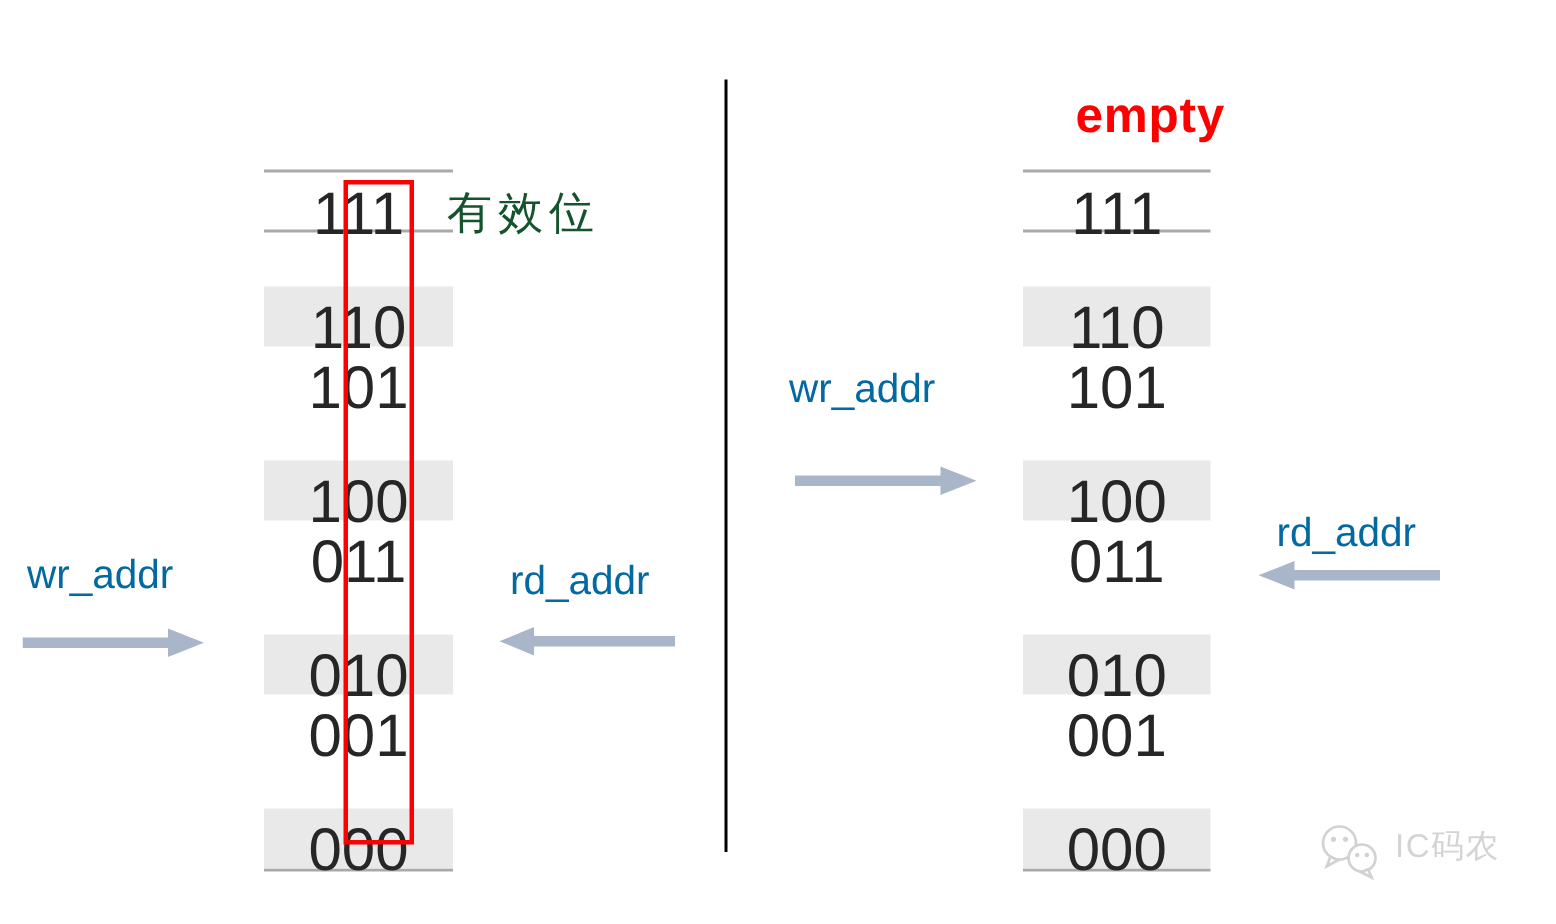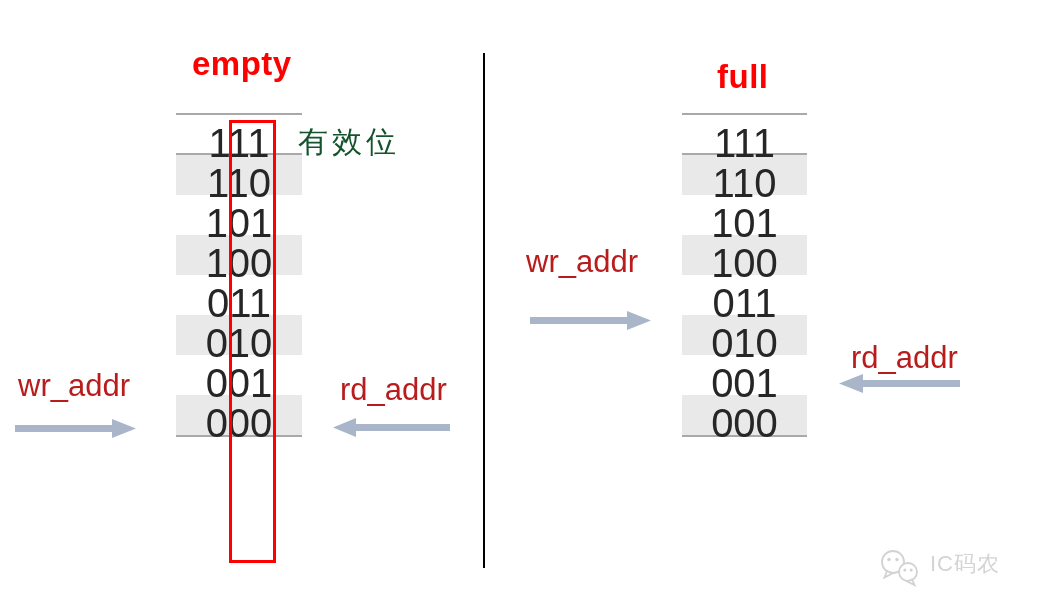--- a/index.html
+++ b/index.html
@@ -31,33 +31,33 @@
   }
   .addr-row {
     box-sizing: border-box;
     height: 40px;
     line-height: 56px;
     text-align: center;
     font-size: 40px;
     color: #262626;
     white-space: nowrap;
   }
-  .addr-row.shaded { background: #e9e9e9; }
+  .addr-row.shaded { background: #e9e9e9; margin-top: 36px; }
   .addr-row.first  { border-bottom: 2px solid #a9a9a9; }
 
   .valid-bit-box {
     box-sizing: border-box;
     border: 3px solid #fe0000;
     background: transparent;
     z-index: 5;
   }
 
   .pointer-label {
-    font-size: 31px;
-    color: #b91c1c;
+    font-size: 27px;
+    color: #0369a1;
     white-space: nowrap;
   }
   .cjk-label {
     font-size: 30px;
     color: #14532d;
     letter-spacing: 4px;
     white-space: nowrap;
   }
 
   .divider {
@@ -76,21 +76,20 @@
     text-shadow: 1px 1px 1px #ffffff;
     letter-spacing: 1px;
     white-space: nowrap;
   }
 </style>
 </head>
 <body>
 
 <div class="canvas">
 
-  <div class="abs diagram-title" style="left:192px; top:45px;">empty</div>
 
   <div class="abs addr-table" style="left:176px; top:113px; width:126px;">
     <div class="addr-row first">111</div>
     <div class="addr-row shaded">110</div>
     <div class="addr-row">101</div>
     <div class="addr-row shaded">100</div>
     <div class="addr-row">011</div>
     <div class="addr-row shaded">010</div>
     <div class="addr-row">001</div>
     <div class="addr-row shaded">000</div>
@@ -105,21 +104,21 @@
     <polygon points="0,7 97,7 97,1 121,10.5 97,20 97,14 0,14" fill="#a9b6c9"></polygon>
   </svg>
 
   <div class="abs pointer-label" style="left:340px; top:372px;">rd_addr</div>
   <svg class="abs" style="left:332px; top:417px;" width="118" height="21" viewBox="0 0 118 21">
     <polygon points="118,7 24,7 24,1 1,10.5 24,20 24,14 118,14" fill="#a9b6c9"></polygon>
   </svg>
 
   <div class="abs divider" style="left:483px; top:53px; height:515px;"></div>
 
-  <div class="abs diagram-title" style="left:717px; top:58px;">full</div>
+  <div class="abs diagram-title" style="left:717px; top:58px;">empty</div>
 
   <div class="abs addr-table" style="left:682px; top:113px; width:125px;">
     <div class="addr-row first">111</div>
     <div class="addr-row shaded">110</div>
     <div class="addr-row">101</div>
     <div class="addr-row shaded">100</div>
     <div class="addr-row">011</div>
     <div class="addr-row shaded">010</div>
     <div class="addr-row">001</div>
     <div class="addr-row shaded">000</div>

